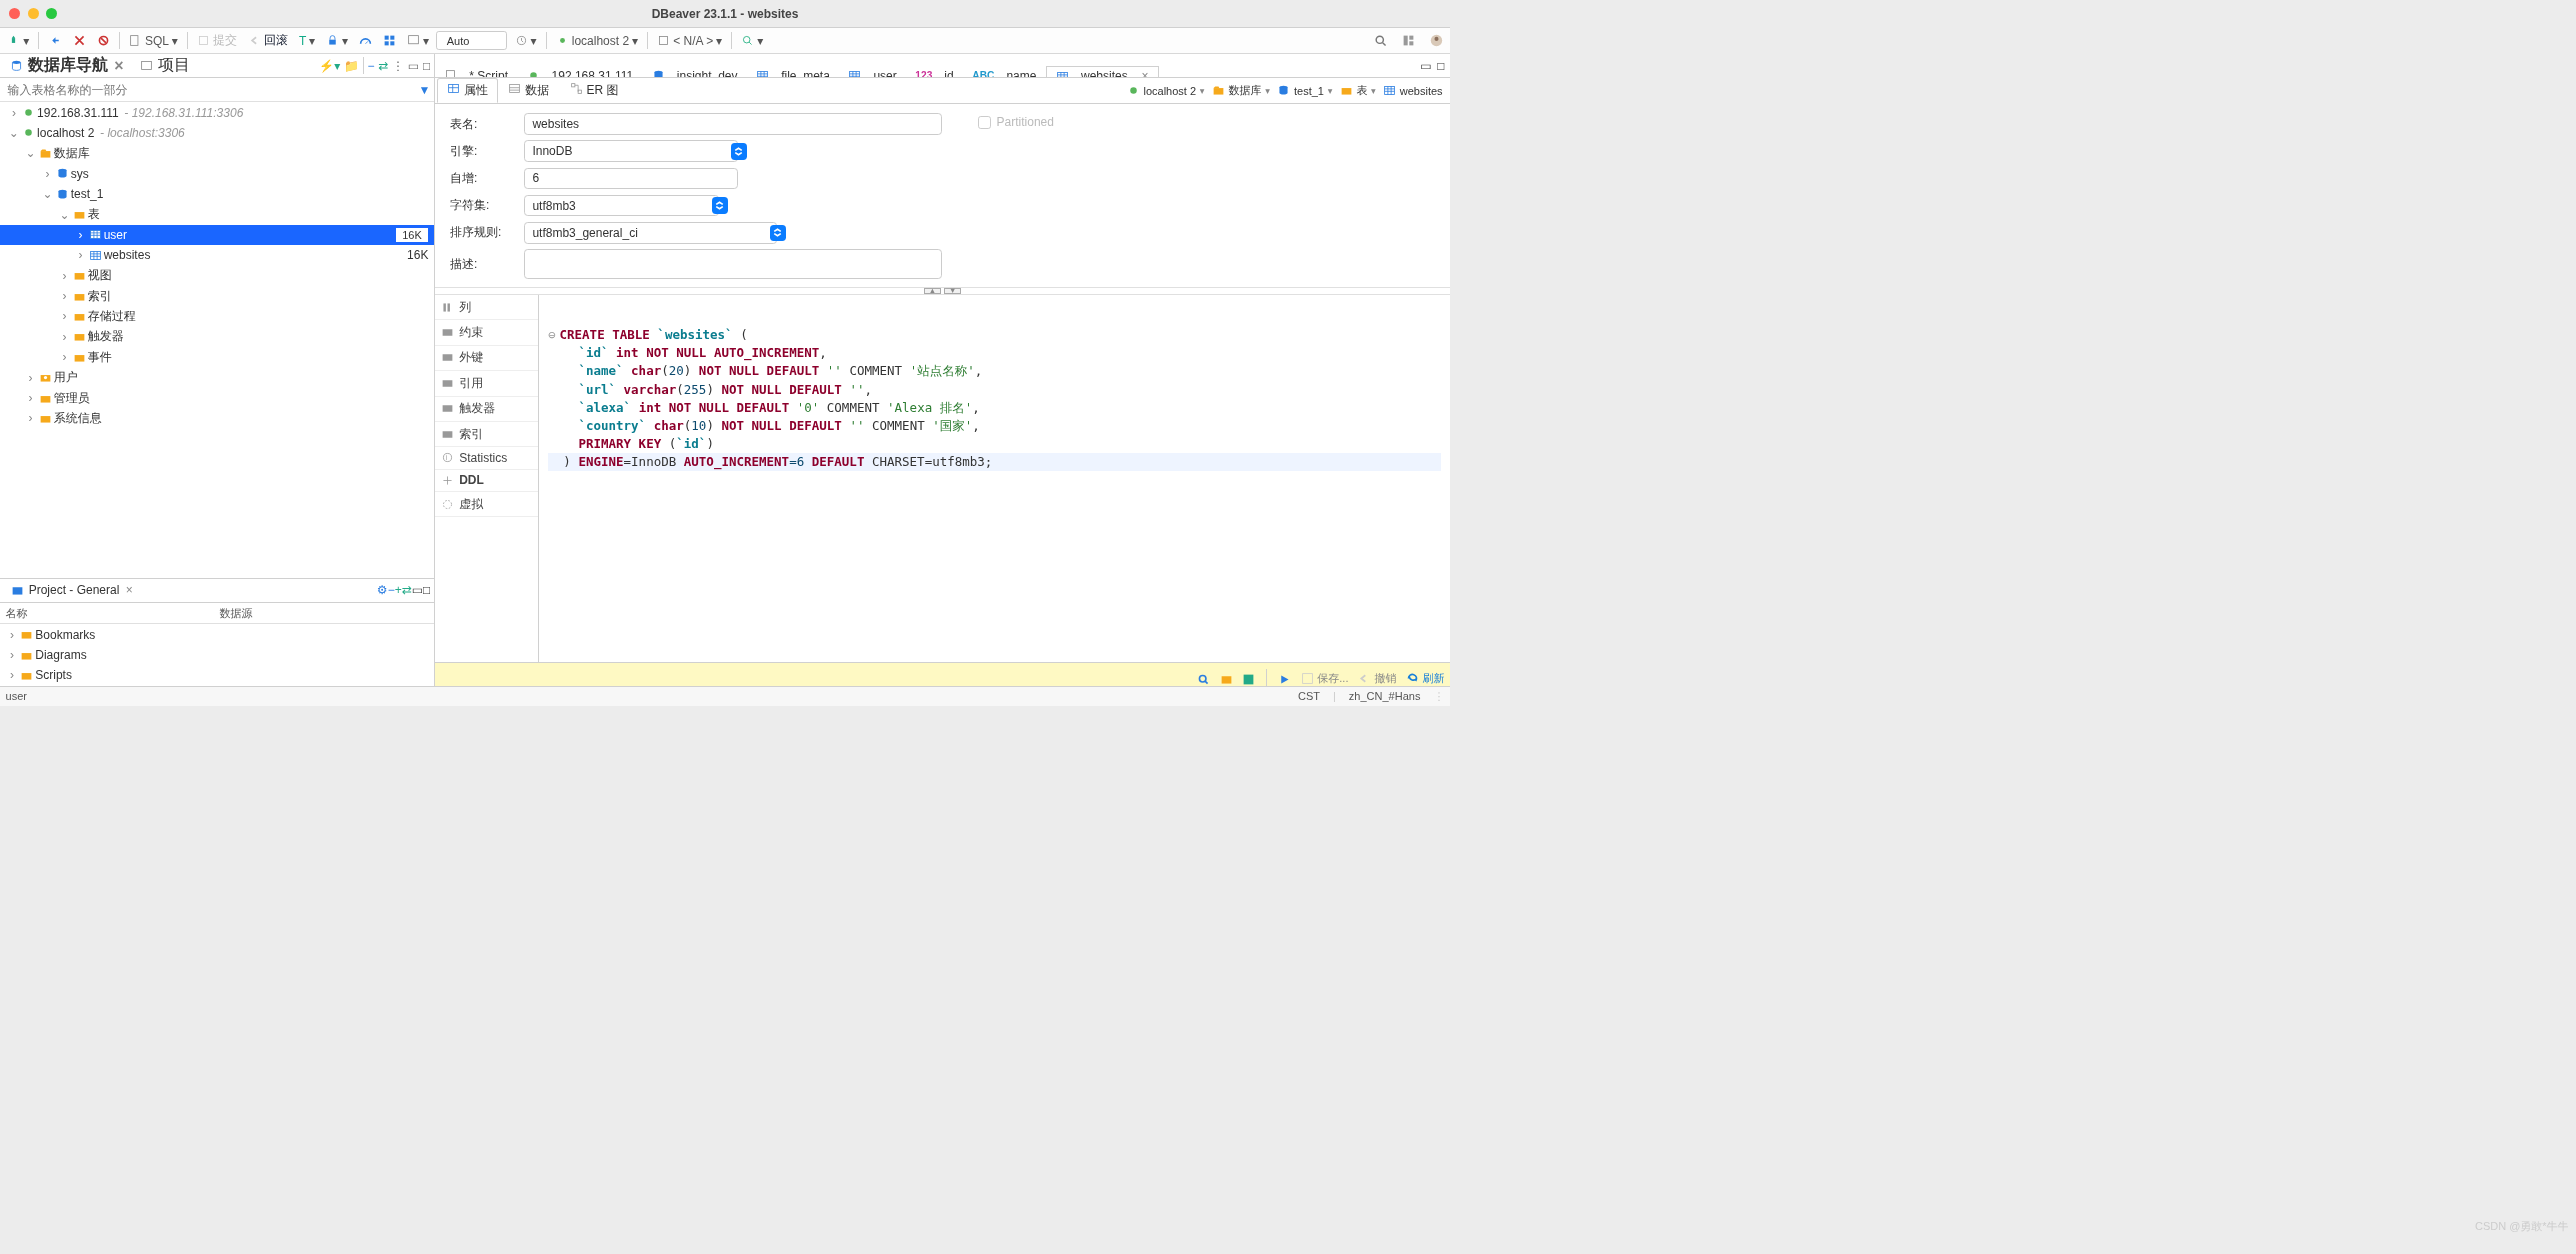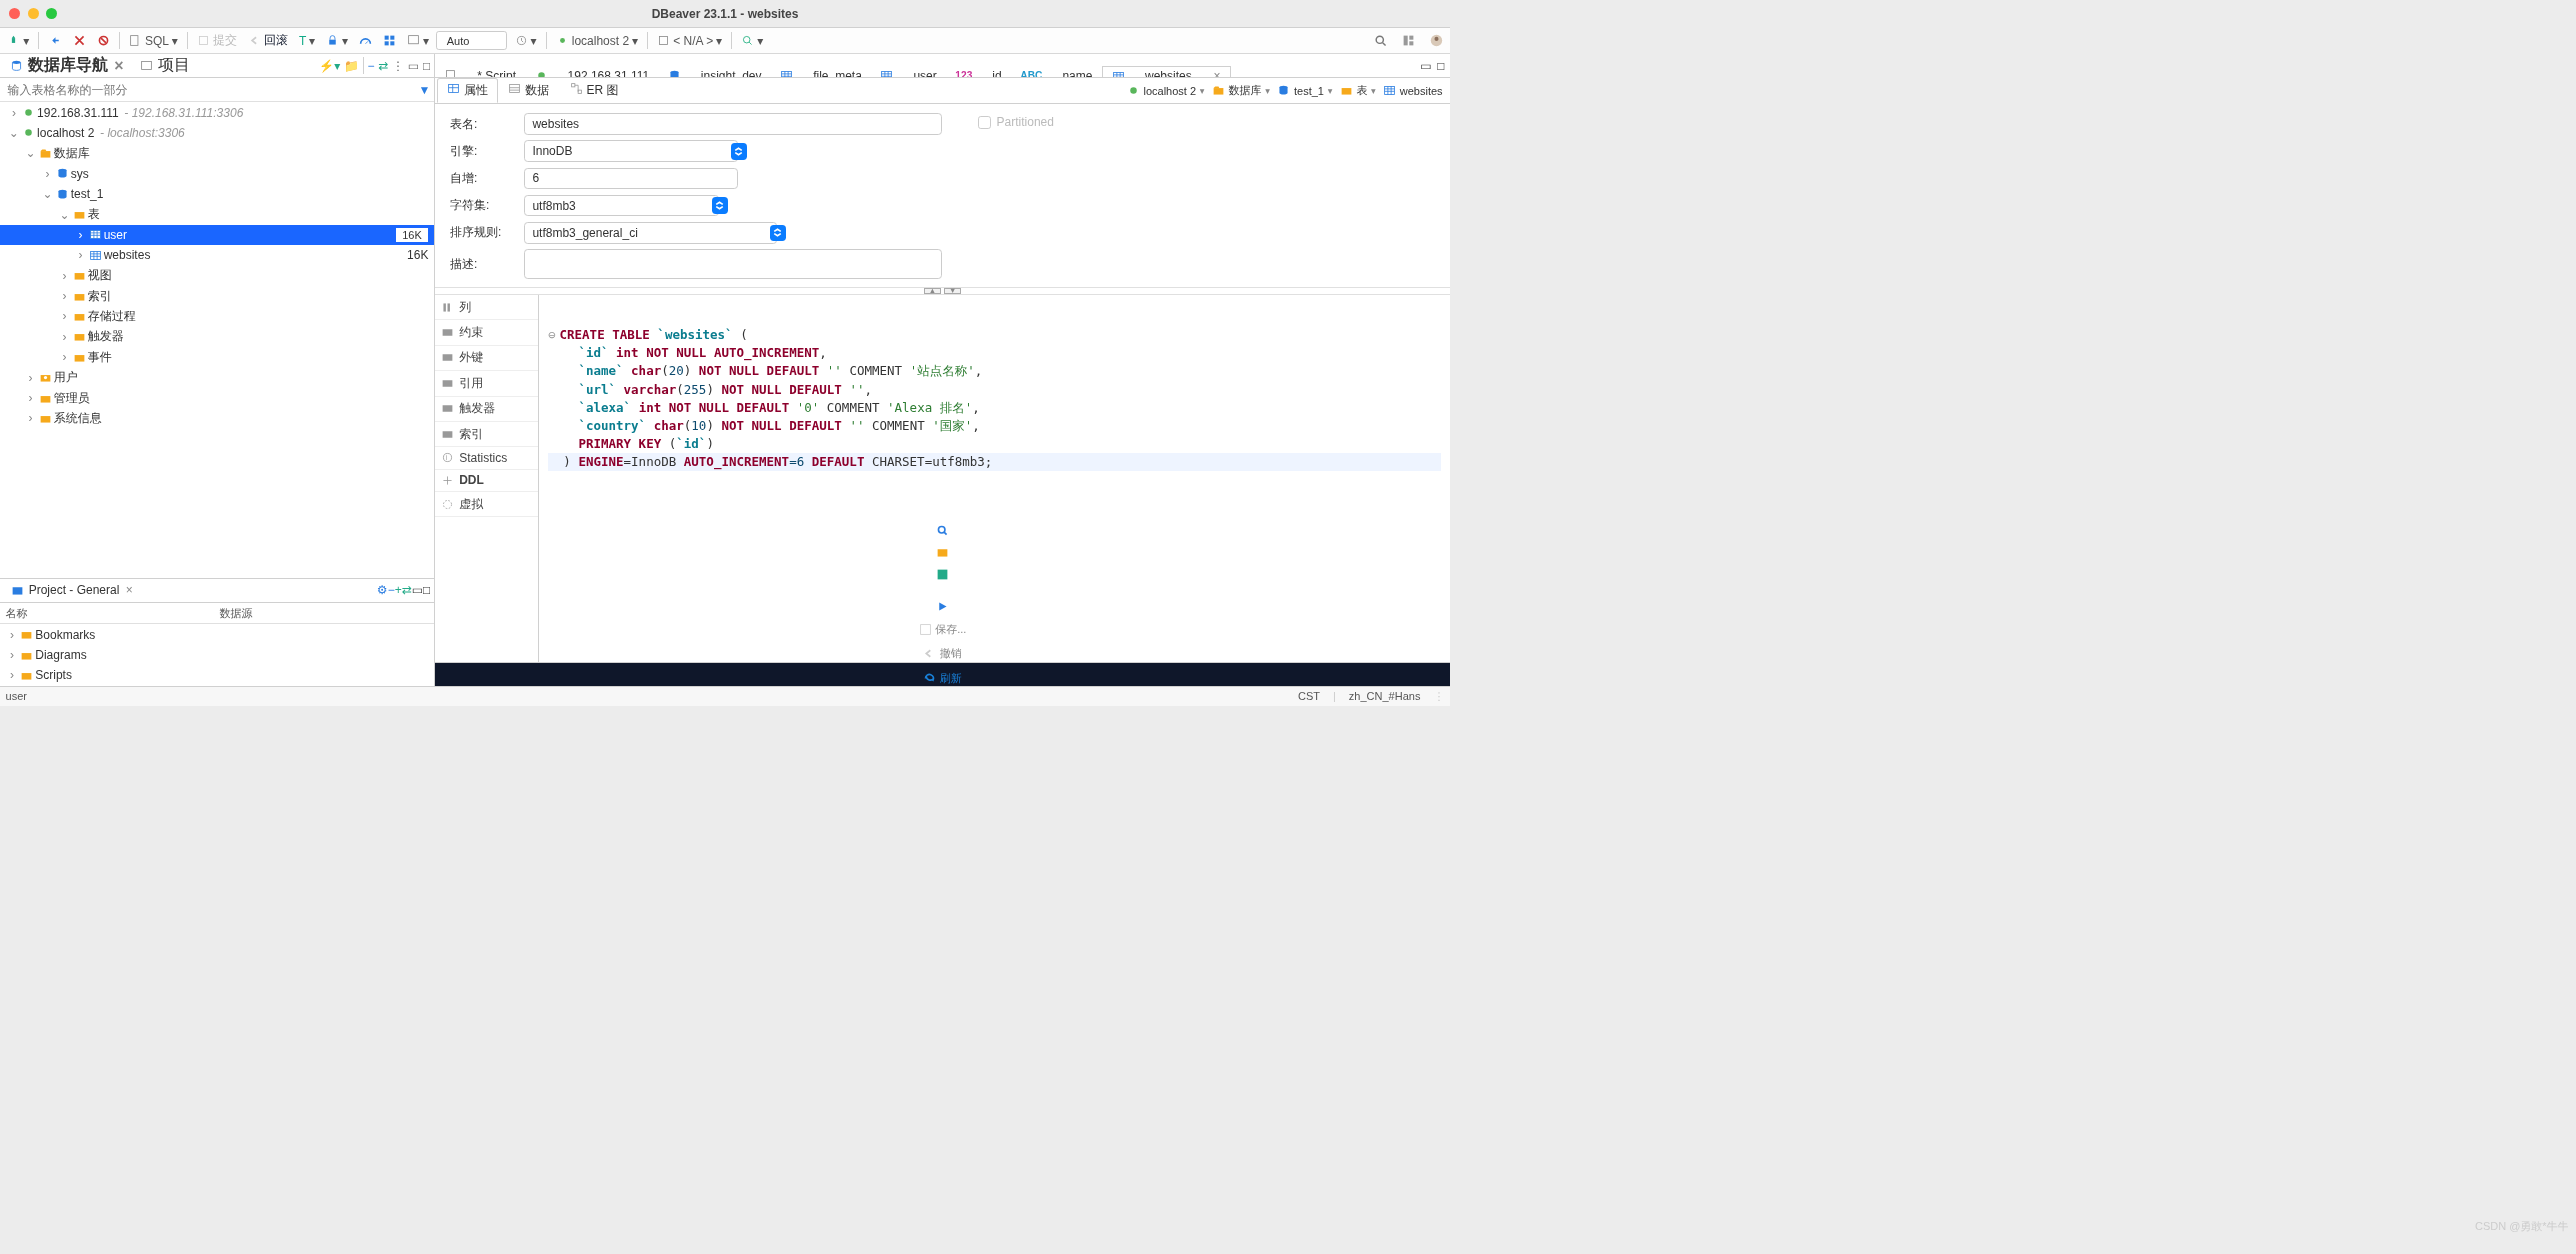--- a/index.html
+++ b/index.html
@@ -45,21 +45,21 @@
 
 .project-panel { border-top: 0.9px solid #d0d0d0; display: flex; flex-direction: column; }
 .proj-head { display: flex; align-items: center; height: 24px; padding: 0 3.7px; border-bottom: 0.9px solid #d0d0d0;}
 .proj-head .title2 { font-size: 12px; padding: 2.8px 7.4px; display:flex; align-items:center; gap:4.6px;}
 .proj-cols { display: flex; font-size: 11px; color: #555; border-bottom: 0.9px solid #e0e0e0;}
 .proj-cols div { padding: 2.8px 5.6px; }
 .proj-cols .c1 { flex: 0 0 214px; }
 
 
 .editor-tabs { display: flex; align-items: center; height: 24px; border-bottom: 0.9px solid #d0d0d0; background: #fff; overflow: hidden;}
-.etab { display: flex; align-items: center; gap: 20px; padding: 2.8px 9.3px; font-size: 12px; white-space: nowrap; margin-top: 20px; }
+.etab { display: flex; align-items: center; gap: 12px; padding: 2.8px 9.3px; font-size: 12px; white-space: nowrap; margin-top: 20px; }
 .etab.active { border: 0.9px solid #d0d0d0; border-bottom: 0.9px solid #fff; background: #fff; position: relative; top:0.9px;}
 .editor-tabs .endtools { margin-left: auto; display: flex; gap: 5.6px; padding-right: 5.6px;}
 
 .subtabs { display: flex; align-items: center; height: 26px; border-bottom: 0.9px solid #d0d0d0; background: #fff; padding-left: 1.9px;}
 .stab { display: flex; align-items: flex-start; gap: 3.7px; padding: 2.8px 9.3px; border: 0.9px solid transparent; font-size: 12px; }
 .stab.active { border: 0.9px solid #d0d0d0; border-bottom-color: #fff; background:#fff; border-radius: 2.8px 2.8px 0 0;}
 .breadcrumb { margin-left: auto; display: flex; gap: 7.4px; font-size: 11px; padding-right: 7.4px;}
 .crumb { display: flex; align-items: center; gap: 3.7px;}
 .crumb .drop { color:#888; font-size:9.3px;}
 
@@ -88,21 +88,21 @@
 .ddl-comment { color: #999; }
 .ddl-kw { color: #8d002c; font-weight: 600; }
 .ddl-type { color: #8d002c; font-weight: 600; }
 .ddl-back { color: #0b7d8f; font-weight: 600;}
 .ddl-num { color: #0c4a6e; }
 .ddl-str { color: #2e7d32; }
 .ddl-op { color: #333; }
 .ddl-line.hl { background: #eef4ff; }
 .fold { color:#999; margin-right:3.7px;}
 
-.bottom-toolbar { height: 24px; border-top: 0.9px solid #d0d0d0; display: flex; align-items: center; padding: 0 5.6px; gap: 9.3px; background:#0f172a; justify-content: flex-end; flex-direction: column;}
+.bottom-toolbar { height: 24px; border-top: 0.9px solid #d0d0d0; display: flex; align-items: flex-end; padding: 0 5.6px; gap: 9.3px; background:#fef9c3; justify-content: flex-end;}
 .bbtn { display:flex; align-items:center; gap:3.7px; color:#888; font-size:11px;}
 .bbtn.active { color:#1980d8;}
 
 .statusbar { height: 20.4px; border-top: 0.9px solid #d0d0d0; background: #f7f7f7; display: flex; align-items: center; font-size: 11px; color: #555; padding: 0 5.6px;}
 .status-right { margin-left: auto; display: flex; gap: 13px; align-items: center;}
 .watermark { position: absolute; right: 7.4px; bottom: 20.4px; color: #ccc; font-size: 11px; pointer-events:none;}
 
 
 svg { width: 13px; height: 13px; }
 .i-db { color:#2a7de1; }

